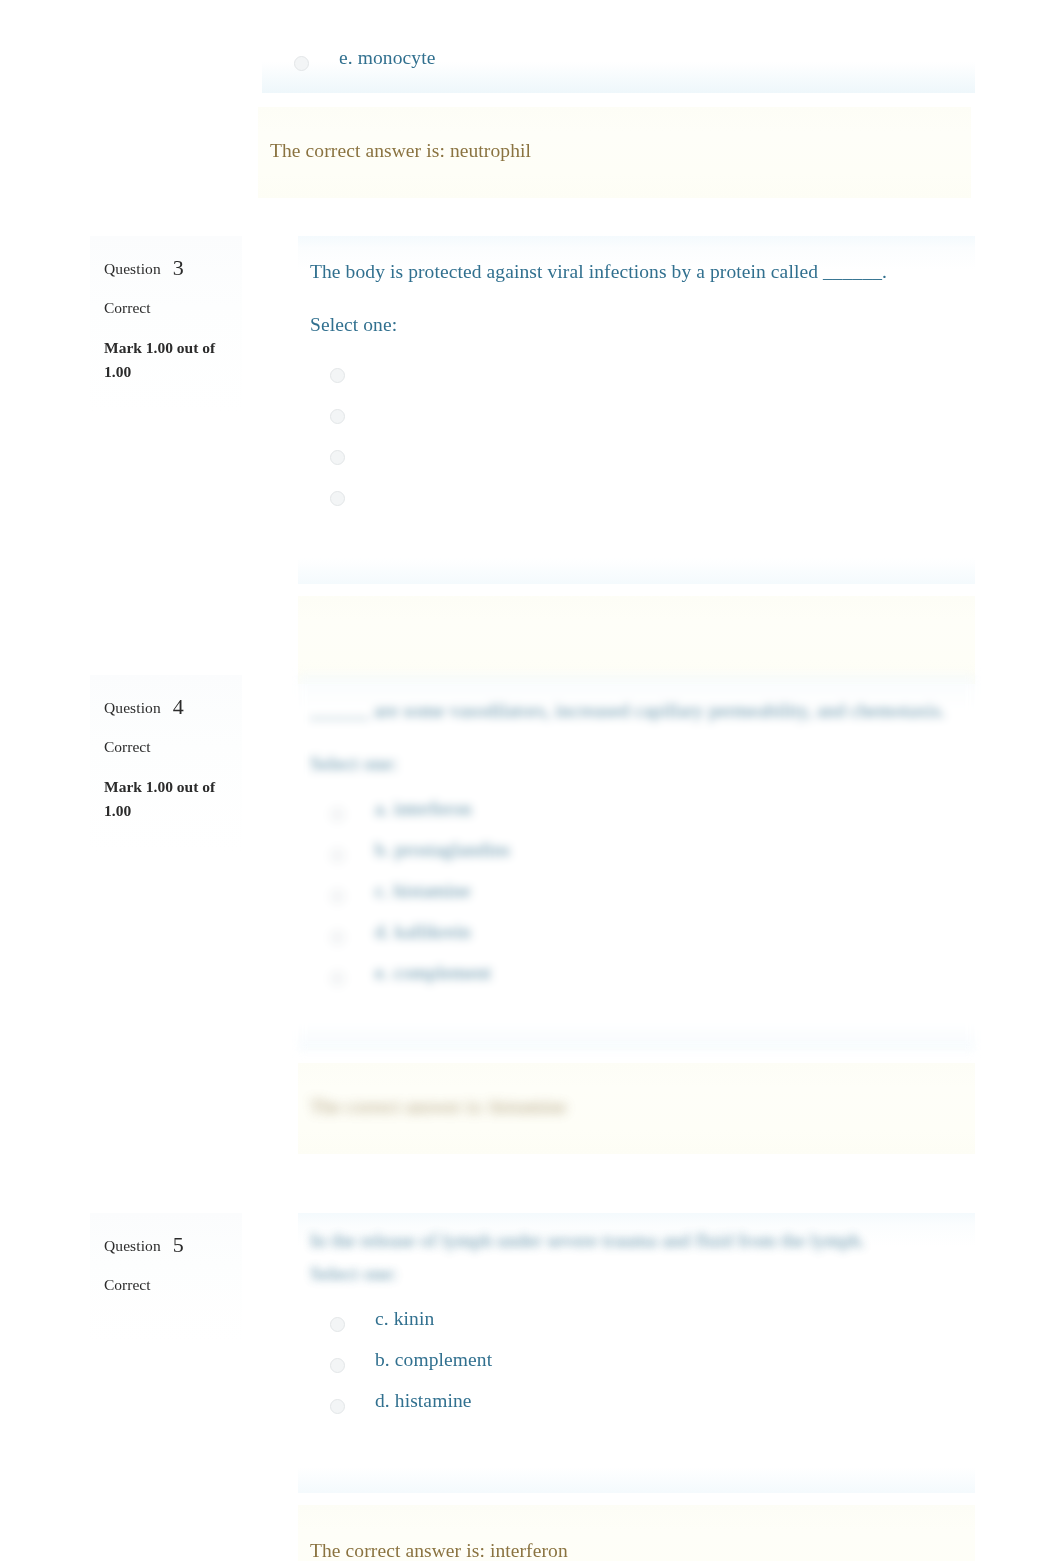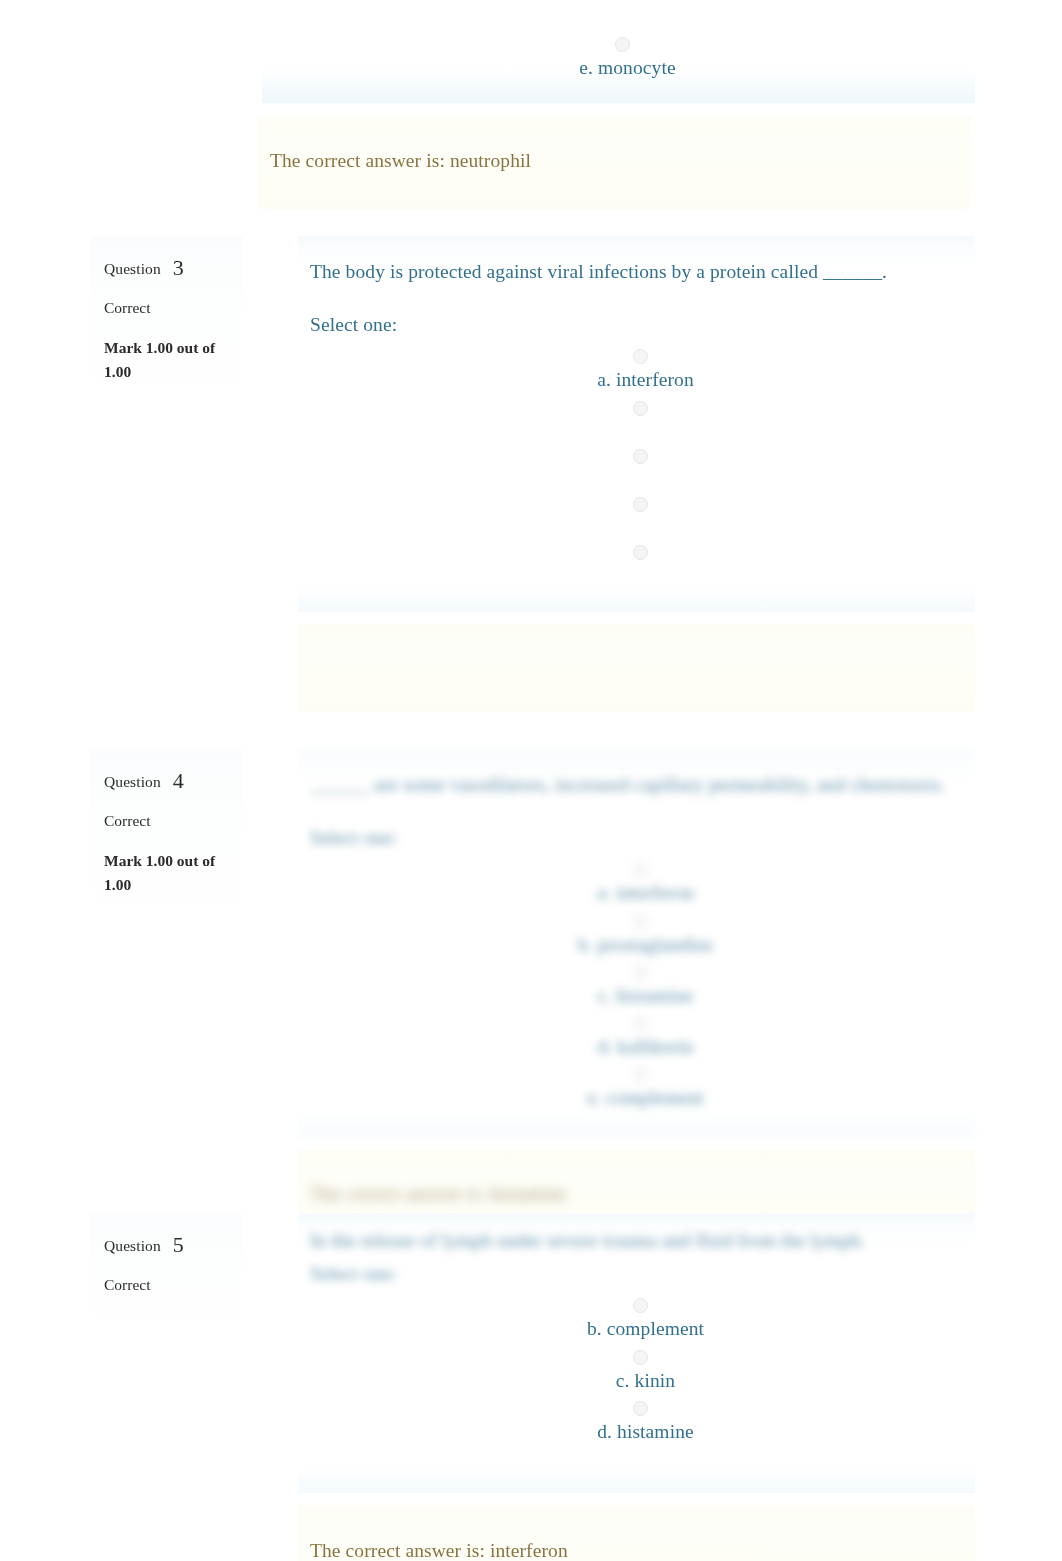--- a/index.html
+++ b/index.html
@@ -104,24 +104,23 @@
     letter-spacing: 0.1px;
   }
 
   .answers {
     list-style: none;
     margin: 0;
     padding: 0;
   }
   .answer {
     display: flex;
-    align-items: center;
+    align-items: flex-end;
     min-height: 41px;
     padding: 0;
-    flex-direction: column;
   }
   .radio {
     width: 15px;
     height: 15px;
     flex: 0 0 15px;
     border-radius: 50%;
     border: 1px solid #e3e6e8;
     background: #f3f5f6;
     margin: 7px 0 0 20px;
     box-sizing: border-box;
@@ -217,24 +216,20 @@
       <div class="qstate">Correct</div>
       <div class="qgrade">Mark 1.00 out of 1.00</div>
     </div>
     <div class="qcontent">
       <div class="qcard" style="min-height:348px;">
         <p class="qtext">The body is protected against viral infections by a protein called ______.</p>
         <div class="select-one">Select one:</div>
         <ul class="answers">
           <li class="answer">
             <span class="radio"></span>
-            <span class="answer-label">a. interferon</span>
-          </li>
-          <li class="answer">
-            <span class="radio"></span>
             <span class="answer-label invisible-text"></span>
           </li>
           <li class="answer">
             <span class="radio"></span>
             <span class="answer-label invisible-text"></span>
           </li>
           <li class="answer">
             <span class="radio"></span>
             <span class="answer-label invisible-text"></span>
           </li>
@@ -243,21 +238,21 @@
             <span class="answer-label invisible-text"></span>
           </li>
         </ul>
       </div>
       <div class="feedback" style="min-height:88px;">
         <div class="feedback-text"></div>
       </div>
     </div>
   </div>
 
-  <div class="qblock" style="top:749px;">
+  <div class="qblock" style="top:675px;">
     <div class="qinfo">
       <div class="qnum-row">
         <span class="qnum-word">Question</span><span class="qnum-val">4</span>
       </div>
       <div class="qstate">Correct</div>
       <div class="qgrade">Mark 1.00 out of 1.00</div>
     </div>
     <div class="qcontent">
       <div class="qcard blurred" style="min-height:376px;">
         <p class="qtext">______ are some vasodilators, increased capillary permeability, and chemotaxis.</p>
@@ -299,25 +294,25 @@
       <div class="qstate">Correct</div>
       <div class="qgrade"></div>
     </div>
     <div class="qcontent">
       <div class="qcard" style="min-height:280px; padding-top:14px;">
         <p class="qtext blurred">In the release of lymph under severe trauma and fluid from the lymph.</p>
         <div class="select-one blurred" style="margin-top:8px;">Select one:</div>
         <ul class="answers" style="margin-top:6px;">
           <li class="answer">
             <span class="radio"></span>
+            <span class="answer-label">c. kinin</span>
+          </li>
+          <li class="answer">
+            <span class="radio"></span>
             <span class="answer-label">b. complement</span>
-          </li>
-          <li class="answer">
-            <span class="radio"></span>
-            <span class="answer-label">c. kinin</span>
           </li>
           <li class="answer">
             <span class="radio"></span>
             <span class="answer-label">d. histamine</span>
           </li>
         </ul>
       </div>
       <div class="feedback" style="min-height:60px; padding-top:32px;">
         <div class="feedback-text">The correct answer is: interferon</div>
       </div>

